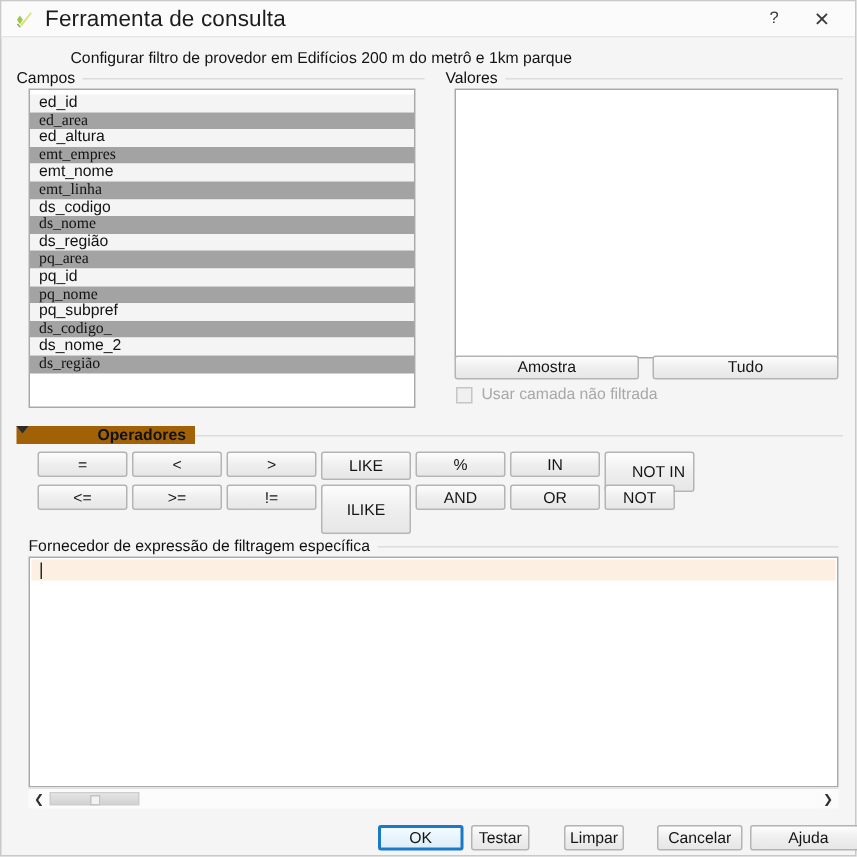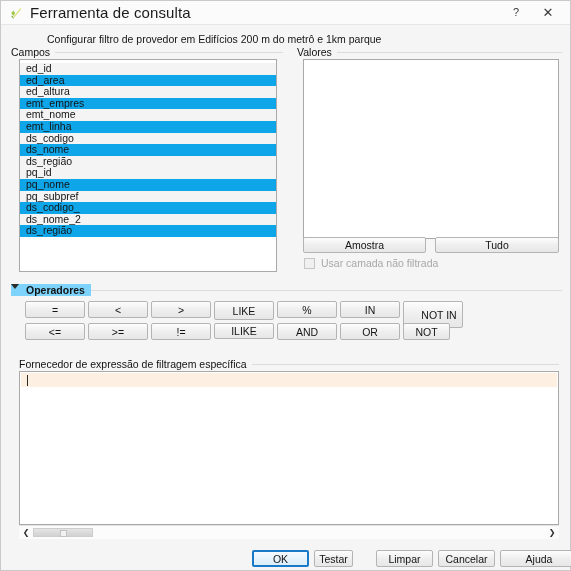--- a/index.html
+++ b/index.html
@@ -120,21 +120,21 @@
   }
   .list-row {
     height: 11.6px;
     line-height: 11.6px;
     padding-left: 6px;
     font-size: 10.5px;
     color: #131313;
     white-space: nowrap;
   }
   .list-row.odd { background: #f4f4f4; }
-  .list-row.even { background: #0ea5e9; }
+  .list-row.even { background: #a3a3a3; font-family: Liberation Serif, serif; }
 
   
   .btn {
     position: absolute;
     box-sizing: border-box;
     background: linear-gradient(#fdfdfd, #eeeeee 52%, #e7e7e7);
     border: 1px solid #b4b4b4;
     border-radius: 2px;
     font-size: 10.5px;
     color: #141414;
@@ -169,22 +169,23 @@
     color: #a8a8a8;
     white-space: nowrap;
   }
 
   
   .collapse-hdr {
     position: absolute;
     display: flex;
     align-items: flex-start;
     z-index: 3;
-    background: #7dd3fc;
+    background: #a16207;
     padding-right: 6px;
+    gap: 39px;
   }
   .tri {
     width: 0; height: 0;
     border-left: 4.5px solid transparent;
     border-right: 4.5px solid transparent;
     border-top: 5px solid #2b2b2b;
     margin-right: 7px;
   }
   .collapse-hdr .lbl {
     font-size: 10.5px;
@@ -291,20 +292,21 @@
       <div class="list-inner" id="campos-rows">
           <div class="list-row odd">ed_id</div>
           <div class="list-row even">ed_area</div>
           <div class="list-row odd">ed_altura</div>
           <div class="list-row even">emt_empres</div>
           <div class="list-row odd">emt_nome</div>
           <div class="list-row even">emt_linha</div>
           <div class="list-row odd">ds_codigo</div>
           <div class="list-row even">ds_nome</div>
           <div class="list-row odd">ds_região</div>
+          <div class="list-row even">pq_area</div>
           <div class="list-row odd">pq_id</div>
           <div class="list-row even">pq_nome</div>
           <div class="list-row odd">pq_subpref</div>
           <div class="list-row even">ds_codigo_</div>
           <div class="list-row odd">ds_nome_2</div>
           <div class="list-row even">ds_região</div>
         </div>
     </div>
 
     <div class="grp-label" style="left:296px; top:21px;">Valores</div>
@@ -332,21 +334,21 @@
         <div class="btn" style="left: 24px; top: 276px; width: 60px; height: 17px;">=</div>
         <div class="btn" style="left: 87px; top: 276px; width: 60px; height: 17px;">&lt;</div>
         <div class="btn" style="left: 150px; top: 276px; width: 60px; height: 17px;">&gt;</div>
         <div class="btn" style="left: 213px; top: 276px; width: 60px; height: 19px;">LIKE</div>
         <div class="btn" style="left: 276px; top: 276px; width: 60px; height: 17px;">%</div>
         <div class="btn" style="left: 339px; top: 276px; width: 60px; height: 17px;">IN</div>
         <div class="btn" style="left: 402px; top: 276px; width: 60px; height: 27px; padding-left: 12px;">NOT IN</div>
         <div class="btn" style="left: 24px; top: 298px; width: 60px; height: 17px;">&lt;=</div>
         <div class="btn" style="left: 87px; top: 298px; width: 60px; height: 17px;">&gt;=</div>
         <div class="btn" style="left: 150px; top: 298px; width: 60px; height: 17px;">!=</div>
-        <div class="btn" style="left: 213px; top: 298px; width: 60px; height: 16px;">ILIKE</div>
+        <div class="btn" style="left: 213px; top: 298px; width: 60px; height: 33px;">ILIKE</div>
         <div class="btn" style="left: 276px; top: 298px; width: 60px; height: 17px;">AND</div>
         <div class="btn" style="left: 339px; top: 298px; width: 60px; height: 17px;">OR</div>
         <div class="btn" style="left: 402px; top: 298px; width: 47px; height: 17px;">NOT</div>
       </div>
 
     <div class="grp-label" style="left:18px; top:333px;">Fornecedor de expressão de filtragem específica</div>
     <div class="grp-line" style="left:18px; top:339px; width:540px;"></div>
 
     <div class="editor" style="left:18px; top:346px; width:540px; height:154px;">
       <div class="cur-line"></div>
@@ -359,19 +361,19 @@
         <div class="sb-thumb">
           <div class="sb-grip"></div>
         </div>
       </div>
       <div class="sb-arrow">❯</div>
     </div>
 
     <div id="footer-buttons">
         <div class="btn focused" style="left: 251px; top: 525px; width: 57px; height: 17px;">OK</div>
         <div class="btn" style="left: 313px; top: 525px; width: 39px; height: 17px;">Testar</div>
-        <div class="btn" style="left: 375px; top: 525px; width: 57px; height: 17px;">Limpar</div>
+        <div class="btn" style="left: 375px; top: 525px; width: 40px; height: 17px;">Limpar</div>
         <div class="btn" style="left: 437px; top: 525px; width: 57px; height: 17px;">Cancelar</div>
         <div class="btn" style="left: 499px; top: 525px; width: 78px; height: 17px;">Ajuda</div>
       </div>
 
   </div>
 </div>
 
 </body></html>

